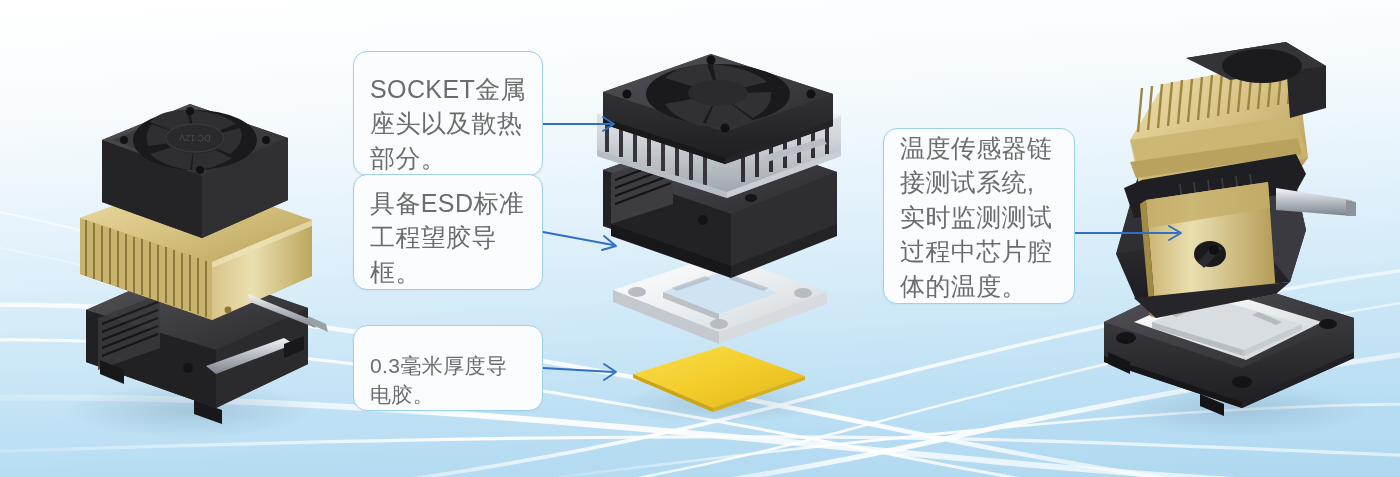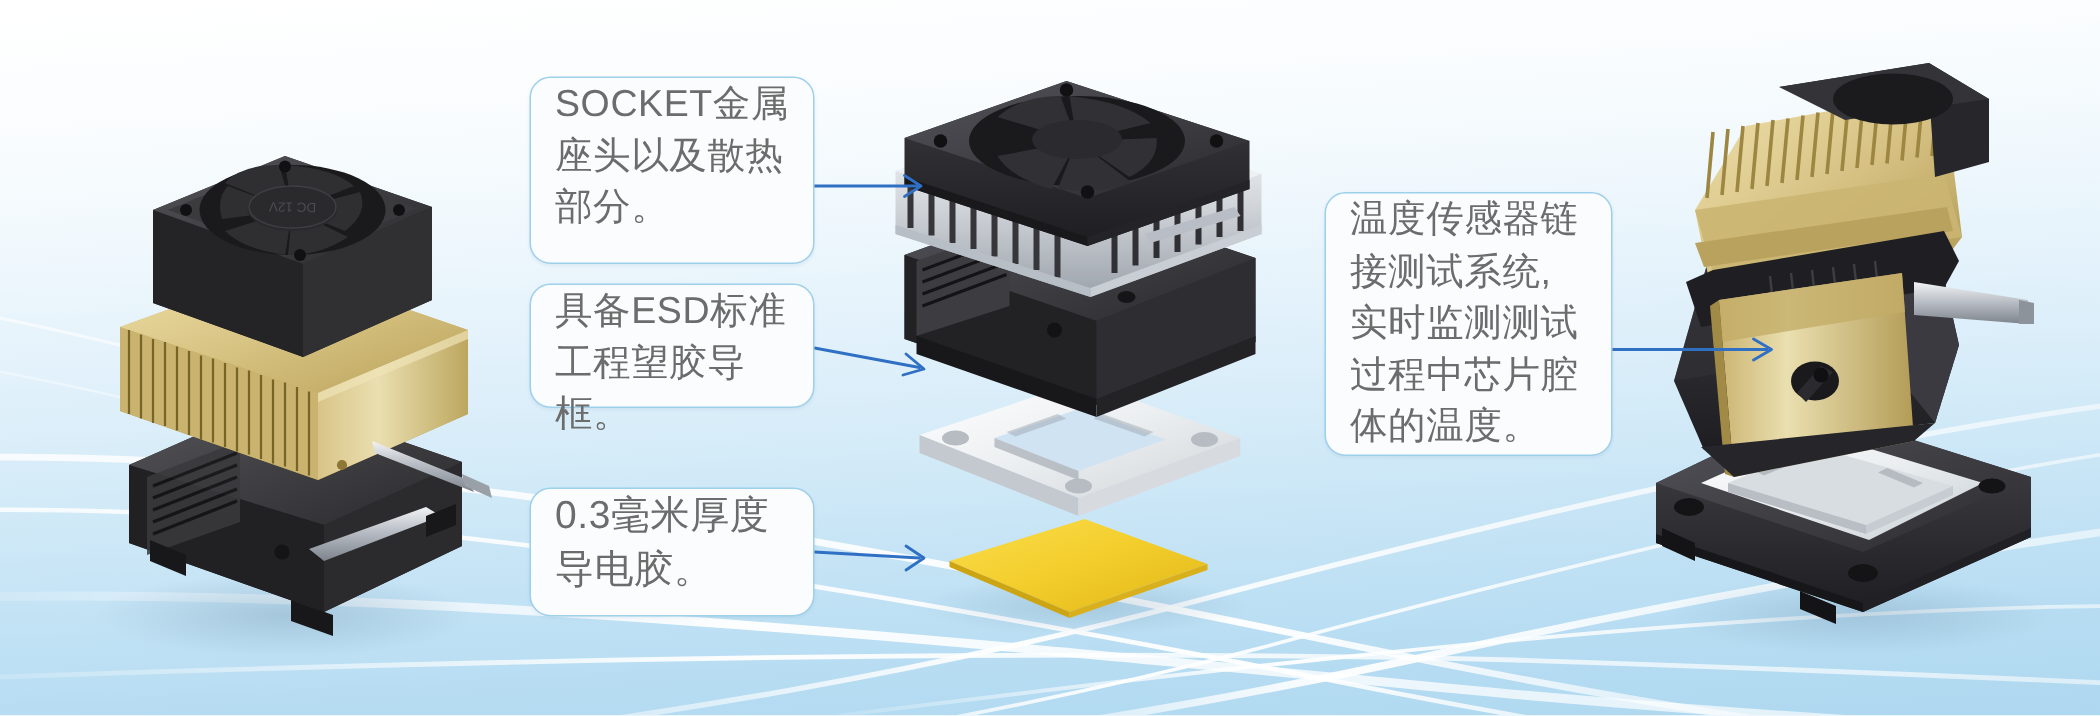--- a/index.html
+++ b/index.html
@@ -17,28 +17,28 @@
 
   
   .callout{
     position:absolute;
     background:#fafcfd;
     border:1.6px solid #9ed0ea;
     border-radius:14px;
     box-sizing:border-box;
     color:#6c6c6c;
     letter-spacing:.4px;
-    display:flex;align-items:flex-start;
+    display:flex;align-items:flex-end;
     box-shadow:0 1px 2px rgba(120,160,190,.12);
   }
   .callout .txt{padding:0 16px;line-height:1.38;}
 
   .c1{left:353px;top:51px;width:190px;height:125px;font-size:25px;}
-  .c2{left:353px;top:189px;width:190px;height:83px;font-size:25px;}
-  .c3{left:353px;top:325px;width:190px;height:86px;font-size:26px;}
+  .c2{left:353px;top:174px;width:190px;height:116px;font-size:25px;}
+  .c3{left:353px;top:325px;width:190px;height:86px;font-size:21px;}
   .c4{left:883px;top:128px;width:192px;height:176px;font-size:25px;}
 
   
   .conn{position:absolute;overflow:visible;}
 
   
   .prod{position:absolute;}
   .prod svg{display:block;}
 </style>
 </head>

